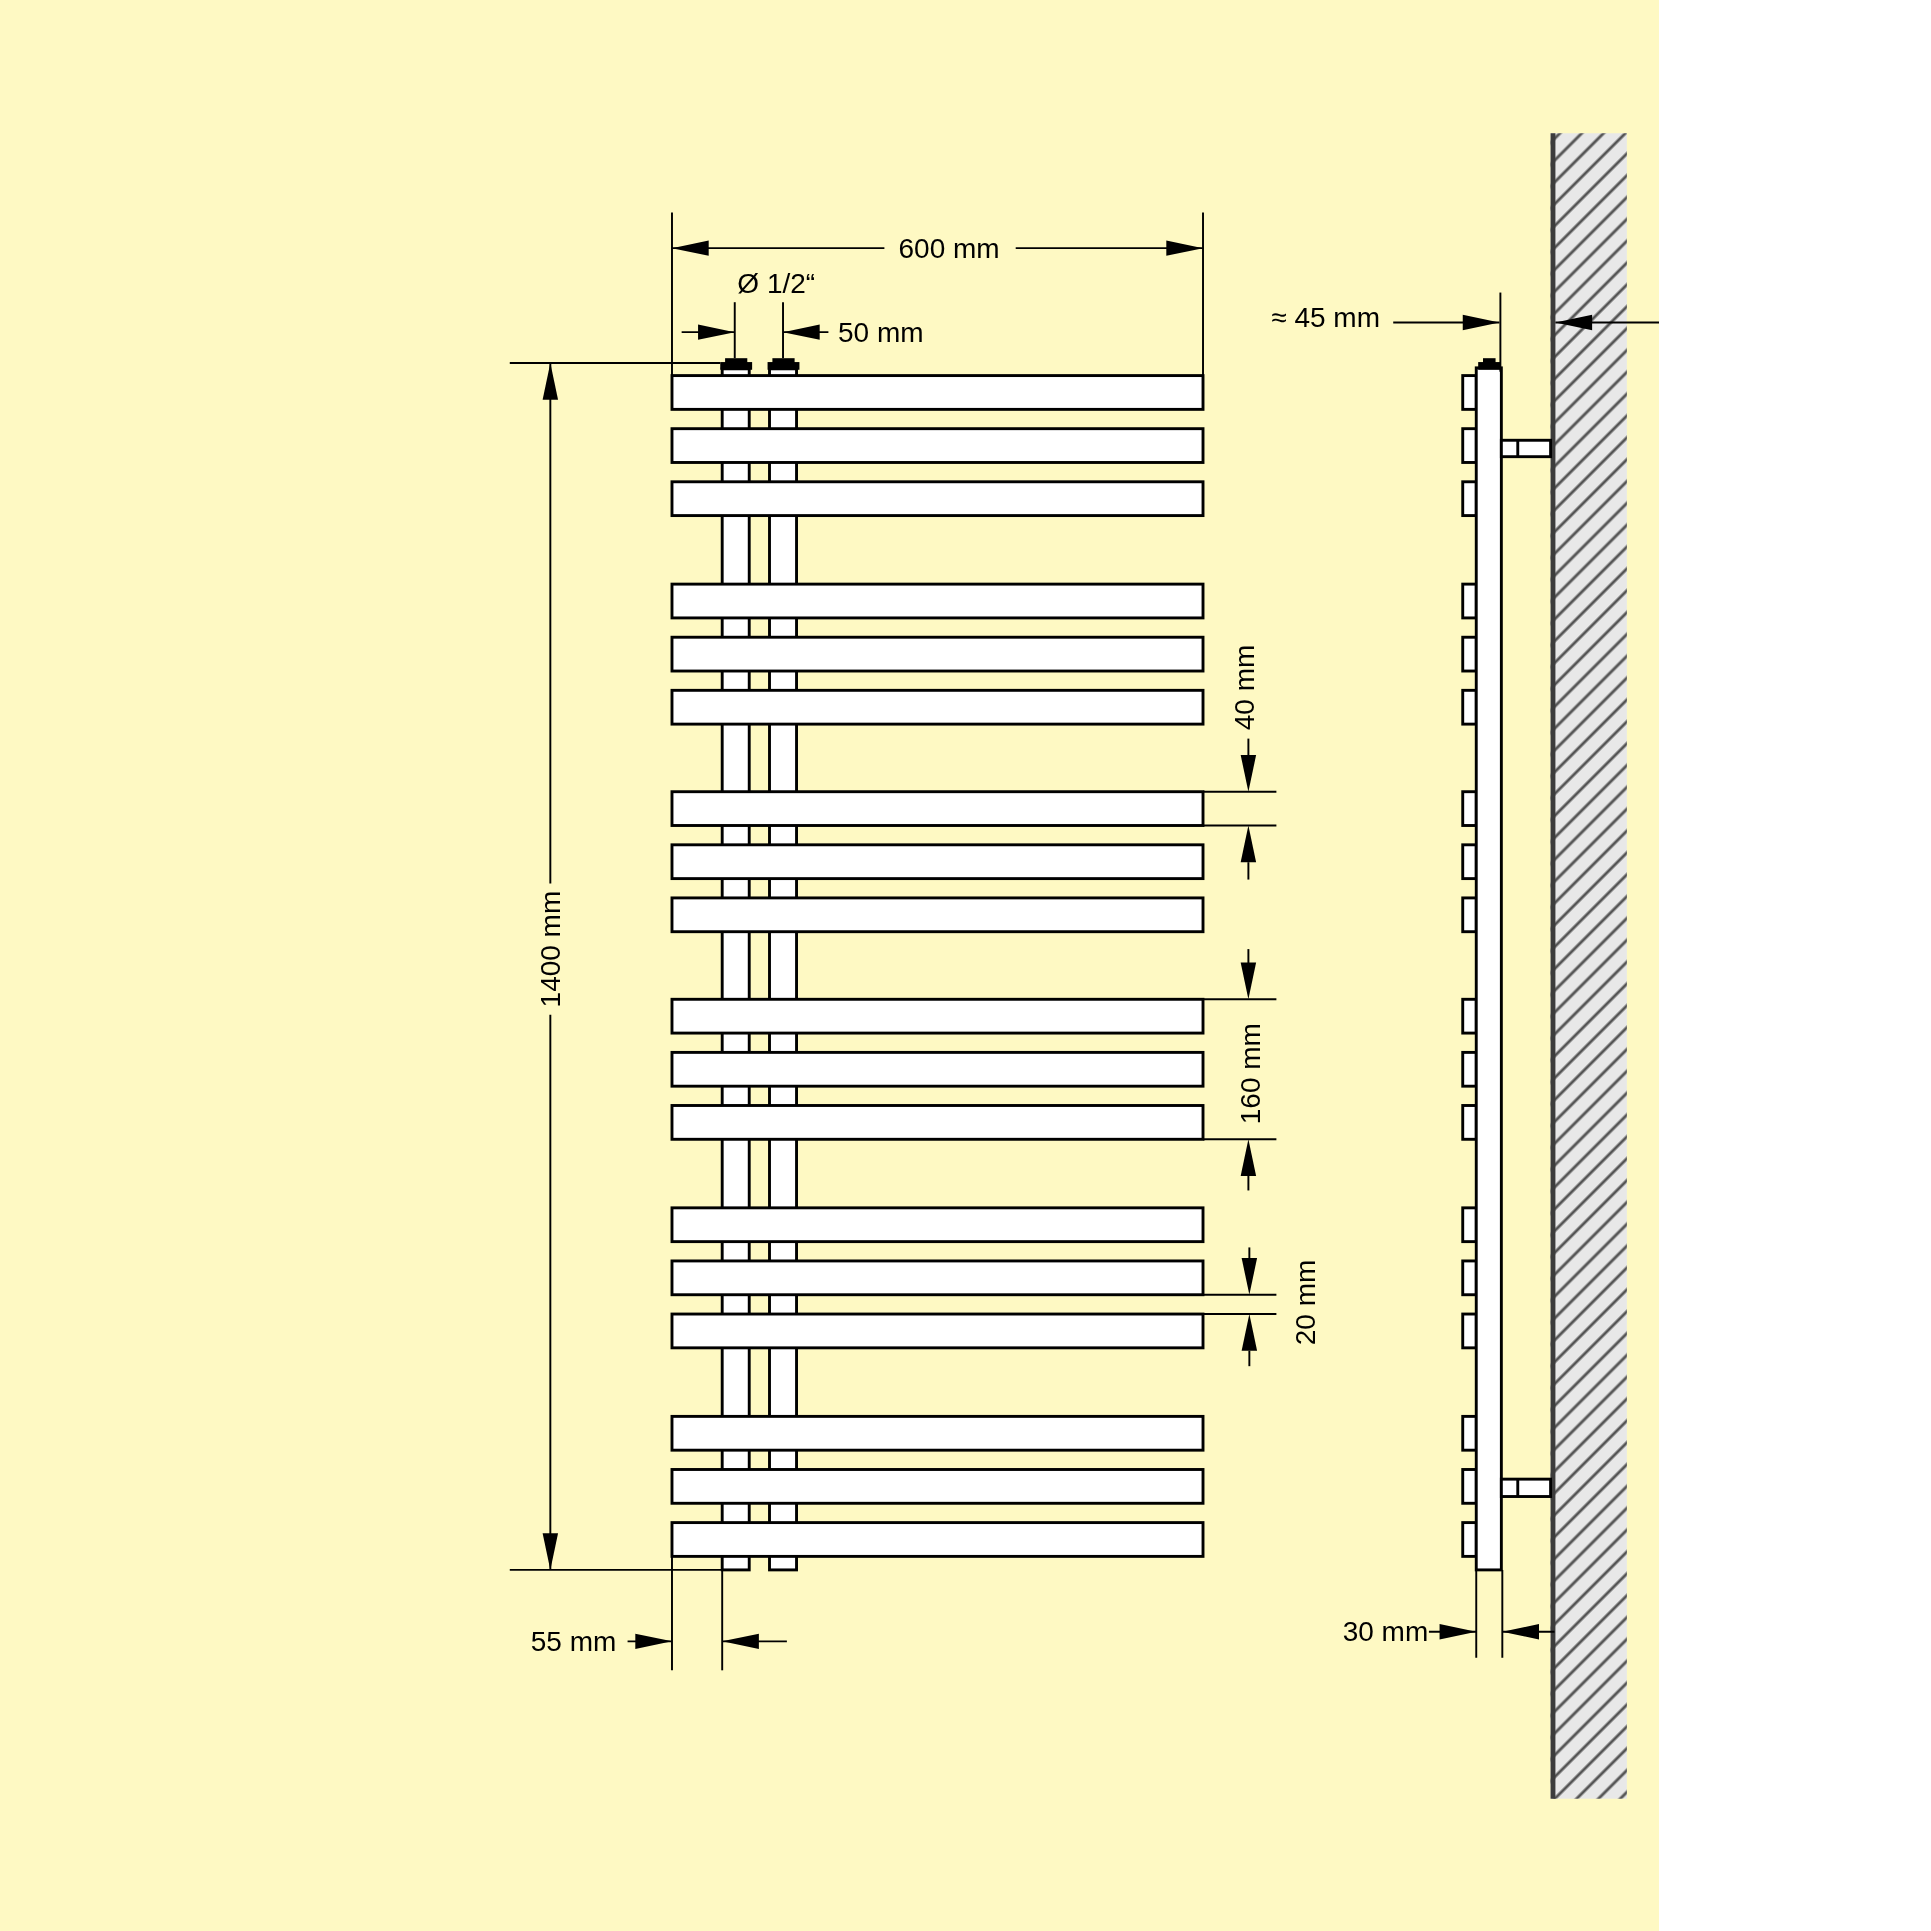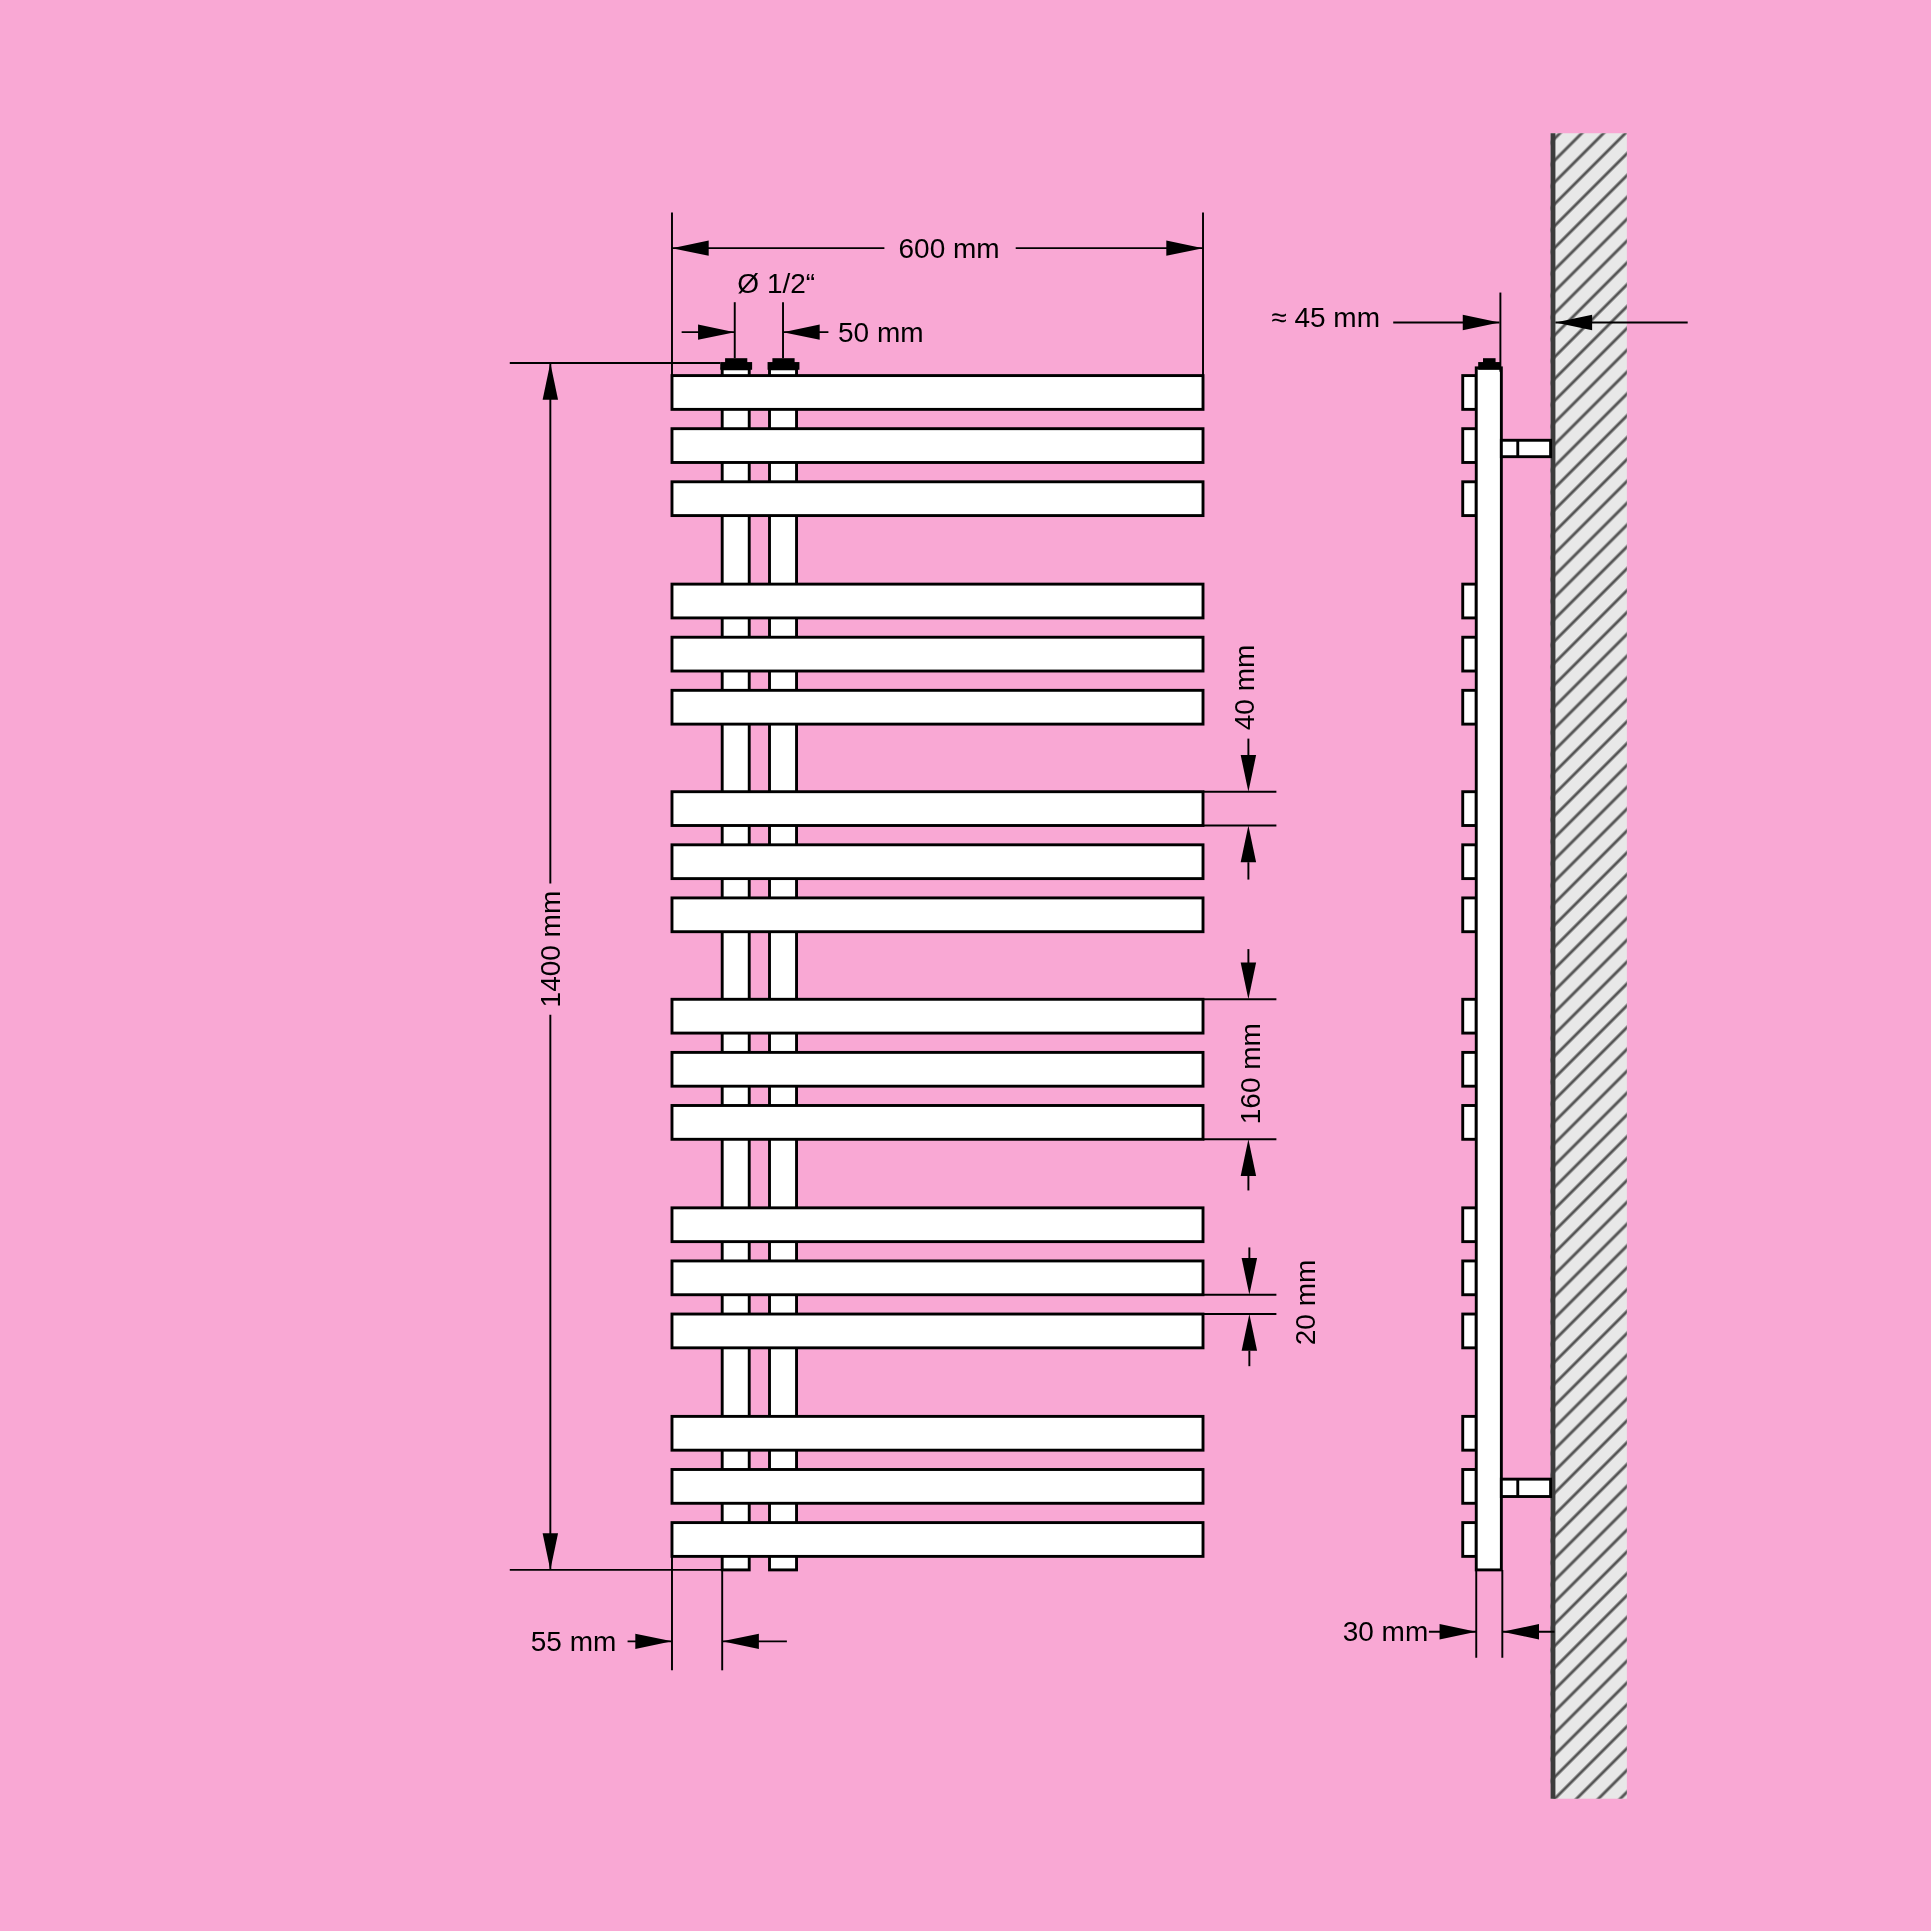--- a/index.html
+++ b/index.html
@@ -1,16 +1,16 @@
 <!DOCTYPE html>
 <html><head>
 <meta charset="utf-8">
 <style>
   html,body{margin:0;padding:0;background:#ffffff;}
-  .page{position:relative;width:1931px;height:1931px;background:#f9a8d4;overflow:hidden;
+  .page{position:relative;width:1659px;height:1931px;background:#fef9c3;overflow:hidden;
         font-family:"Liberation Sans", sans-serif;}
   svg{display:block;}
   text{fill:#000;}
 </style>
 </head>
 <body>
 
 <div class="page">
   <svg id="cad" width="1931" height="1931" viewBox="0 0 2000 2000">
       <defs>

